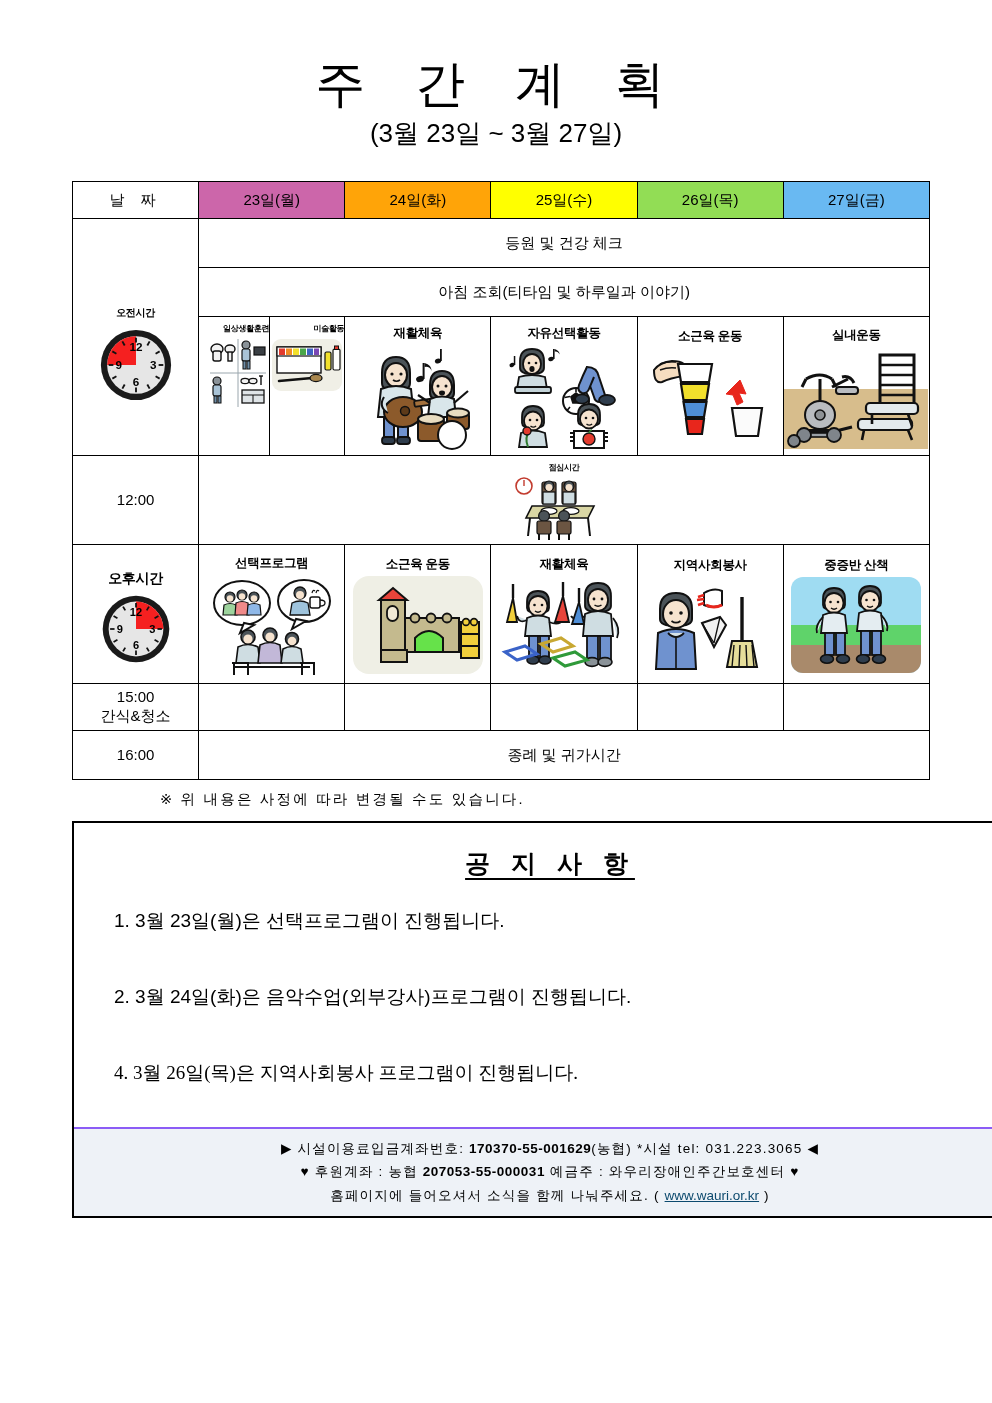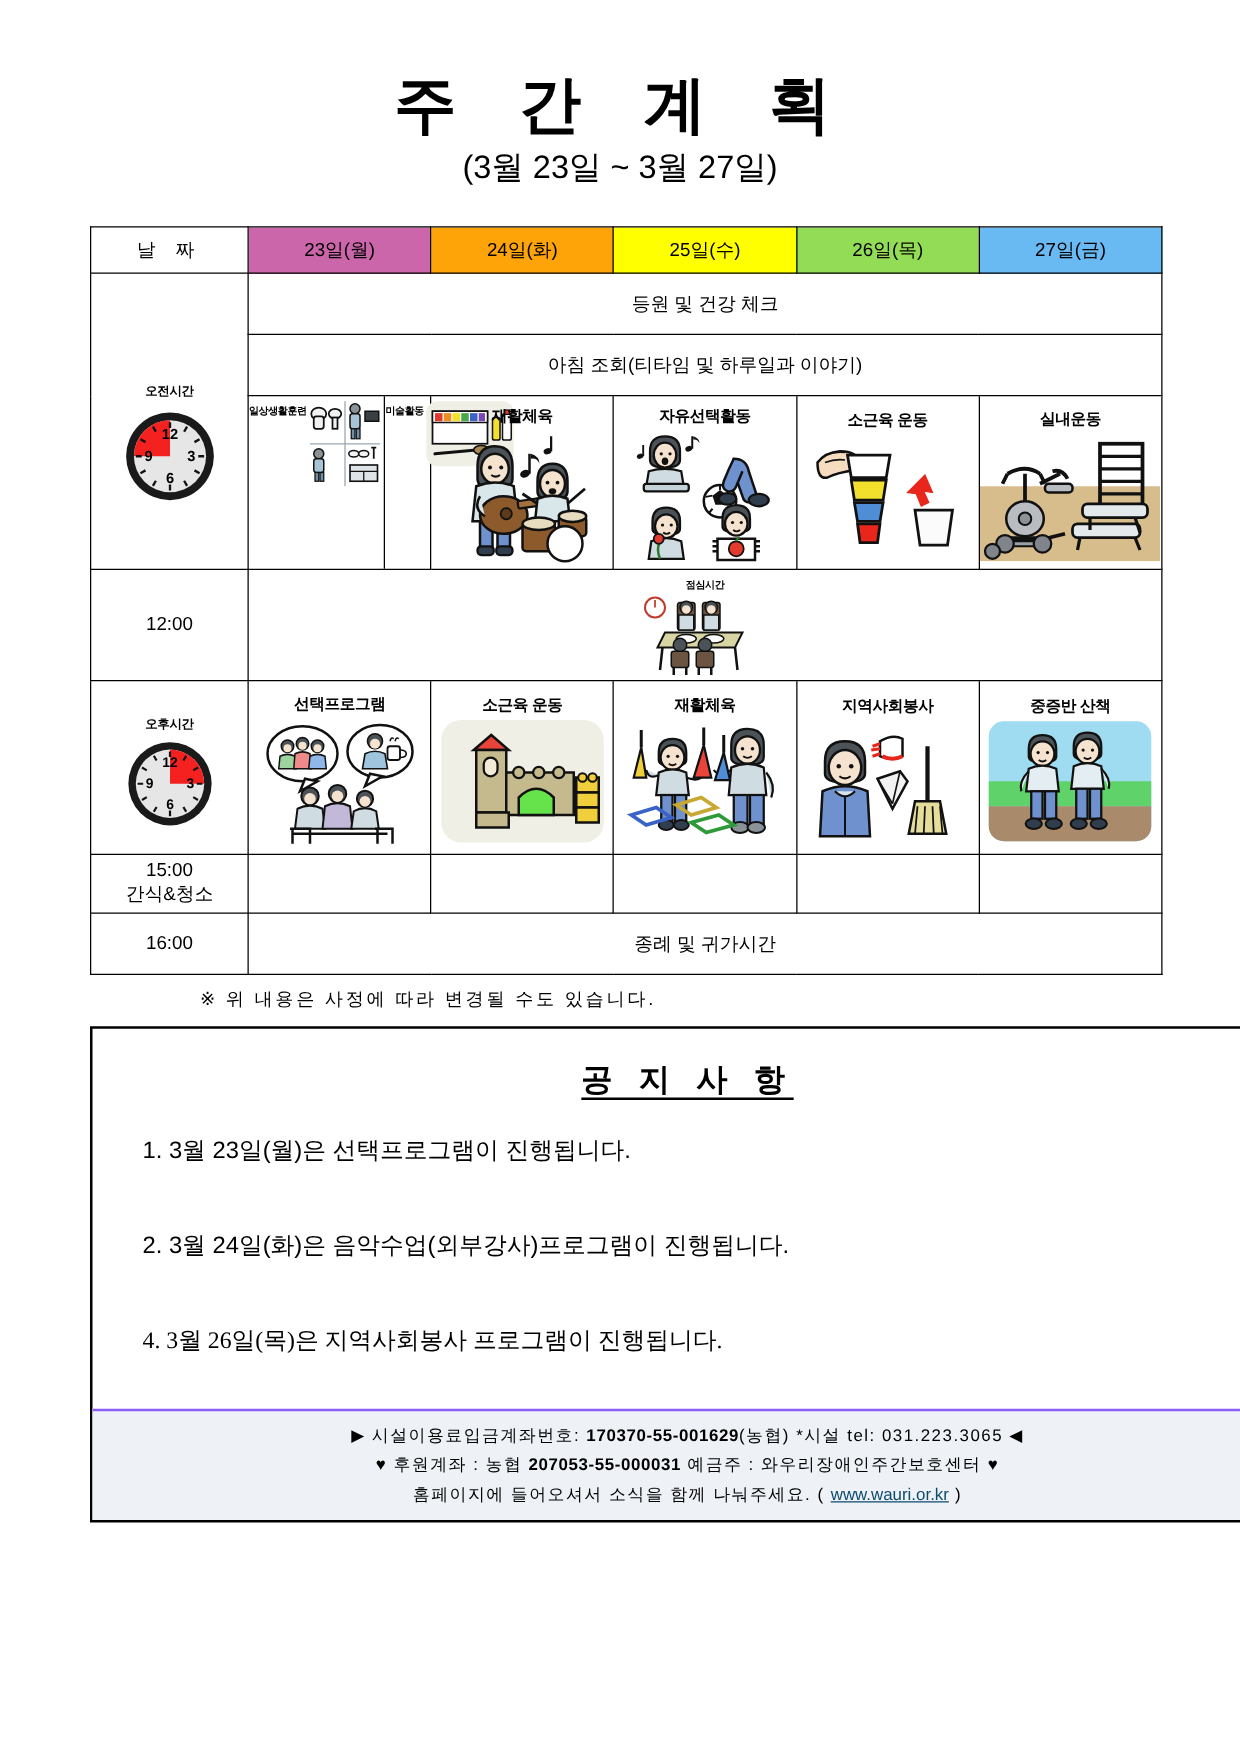--- a/index.html
+++ b/index.html
@@ -13,21 +13,21 @@
     font-family: "Liberation Sans", "DejaVu Sans", sans-serif;
     color: #000000;
     position: relative;
     overflow: hidden;
   }
 
   
   .title-wrap { text-align: center; padding-top: 58px; }
   .doc-title {
     font-size: 50px;
-    font-weight: bold;
+    font-weight: normal;
     letter-spacing: 18px;
     line-height: 1.05;
     margin: 0;
     padding-left: 6px;
   }
   .doc-subtitle {
     font-size: 26px;
     margin: 8px 0 0 0;
     line-height: 1.1;
   }
@@ -76,22 +76,22 @@
     white-space: nowrap;
   }
   .act-title.tiny { font-size: 8px; font-weight: bold; margin-top: 6px; }
   .act-art { display: flex; align-items: center; justify-content: center; }
 
   
   .split-inner { display: flex; height: 100%; }
   .split-half {
     flex: 1 1 50%;
     display: flex;
-    flex-direction: row;
-    align-items: flex-start;
+    flex-direction: column;
+    align-items: flex-end;
   }
   .split-half.left { border-right: 1px solid #000; }
 
   .empty-cell { height: 46px; }
 
   .note-line {
     padding: 10px 0 0 88px;
     font-size: 14.5px;
     letter-spacing: 2.2px;
   }
@@ -458,21 +458,21 @@
             <line x1="45" y1="60" x2="45" y2="66" stroke="#111" stroke-width="2"></line>
             <line x1="55" y1="60" x2="55" y2="66" stroke="#111" stroke-width="2"></line>
             <line x1="65" y1="60" x2="65" y2="66" stroke="#111" stroke-width="2"></line>
           </svg>
         </div>
       </td>
     </tr>
 
     <tr>
       <td>
-        <div class="act-title" style="margin-top:8px;font-size:10px;text-align:center;">오후시간</div>
+        <div class="act-title" style="margin-top:8px;font-size:14px;text-align:center;">오후시간</div>
         <div style="display:flex;justify-content:center;margin-top:4px;">
           <svg width="74" height="74" viewBox="0 0 100 100">
             <circle cx="50" cy="50" r="45" fill="#1a1a1a"></circle>
             <circle cx="50" cy="50" r="37" fill="#e6e6e6"></circle>
             <path d="M50 50 L50 13 A37 37 0 0 1 87 50 Z" fill="#f52020"></path>
             <g stroke="#111" stroke-width="2.4">
               <line x1="50" y1="15" x2="50" y2="21"></line>
               <line x1="85" y1="50" x2="79" y2="50"></line>
               <line x1="50" y1="85" x2="50" y2="79"></line>
               <line x1="15" y1="50" x2="21" y2="50"></line>

